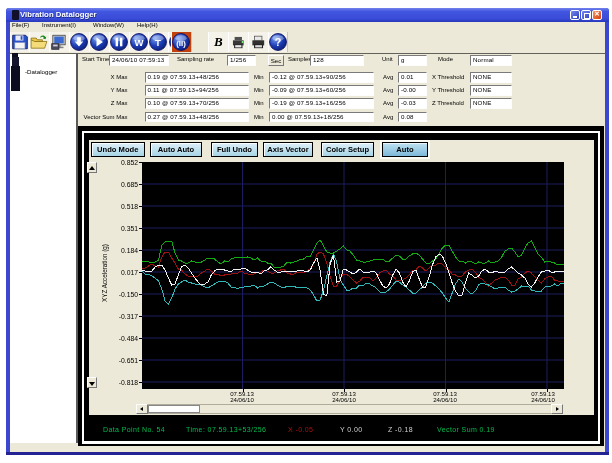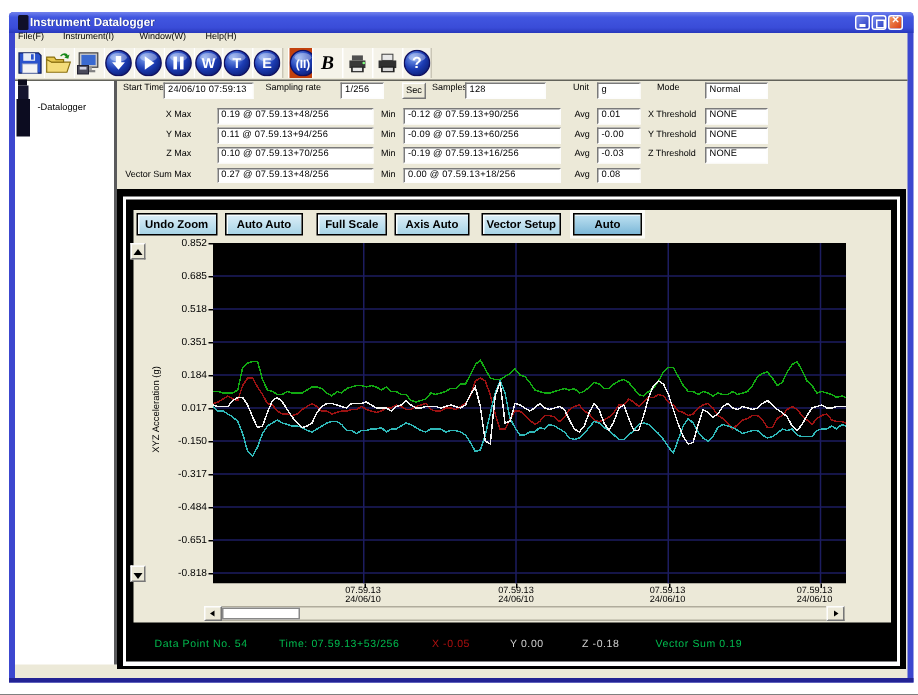--- a/index.html
+++ b/index.html
@@ -15,21 +15,21 @@
 .xlab{position:absolute;font-size:6.1px;color:#000;text-align:center;width:40px;line-height:6.2px}
 .arr{position:absolute;background:#ece9d8;border:1px solid;border-color:#fdfdfd #777 #777 #fdfdfd;
  box-sizing:border-box}
 .st{position:absolute;font-size:7px;white-space:nowrap;line-height:8px;letter-spacing:0.4px}
 </style></head><body>
 <div class="abs" style="left:6px;top:8px;width:603px;height:447px;background:#3c47cf;border-radius:3px 3px 0 0"></div>
 <div class="abs" style="left:10px;top:22px;width:595px;height:429.5px;background:#ece9d8"></div>
 <div class="abs" style="left:6px;top:451.5px;width:603px;height:3.5px;background:#232394"></div>
 <div class="abs" style="left:6px;top:8px;width:603px;height:14px;border-radius:3px 3px 0 0;background:linear-gradient(#7282ec 0%,#4156e0 25%,#3a4cd8 75%,#2838bc 100%);"></div>
 <div class="abs" style="left:12px;top:10px;width:7px;height:10px;background:#10102a;border-radius:1px"></div>
-<div class="abs" style="left:20px;top:9.5px;font-size:7.8px;font-weight:bold;color:#fff;text-shadow:0.5px 0.5px 0 #1a2a80;">Instrument Datalogger</div>
+<div class="abs" style="left:20px;top:9.5px;font-size:7.8px;font-weight:bold;color:#fff;text-shadow:0.5px 0.5px 0 #1a2a80;">Vibration Datalogger</div>
 <div class="abs" style="left:570px;top:10px;width:10px;height:10px;border:1px solid #fff;border-radius:2px;background:linear-gradient(135deg,#7688ee,#2a3ec0);box-sizing:border-box;color:#fff;font-size:7px;line-height:8px;text-align:center;font-weight:bold">
     <div style="position:absolute;left:2px;bottom:1.5px;width:4px;height:1.5px;background:#fff"></div>
   </div>
 <div class="abs" style="left:581px;top:10px;width:10px;height:10px;border:1px solid #fff;border-radius:2px;background:linear-gradient(135deg,#7688ee,#2a3ec0);box-sizing:border-box;color:#fff;font-size:7px;line-height:8px;text-align:center;font-weight:bold">
     <div style="position:absolute;left:2px;top:2px;width:4px;height:4px;border:1px solid #fff"></div>
   </div>
 <div class="abs" style="left:592px;top:10px;width:10px;height:10px;border:1px solid #fff;border-radius:2px;background:linear-gradient(135deg,#f49a62,#d83c10);box-sizing:border-box;color:#fff;font-size:7px;line-height:8px;text-align:center;font-weight:bold"><span style="position:relative;top:-0.8px;font-size:6.5px">✕</span></div>
 <div class="abs" style="left:10px;top:21.5px;width:595px;height:9px;font-size:6px;color:#000">
     <span style="position:absolute;left:2px">File(F)</span>
     <span style="position:absolute;left:32px">Instrument(I)</span>
@@ -161,21 +161,21 @@
           <stop offset="0%" stop-color="#7aa0f0"></stop>
           <stop offset="55%" stop-color="#1c3cb4"></stop>
           <stop offset="100%" stop-color="#0a1c70"></stop>
         </radialGradient>
       </defs>
       <circle cx="8" cy="8" r="7.5" fill="url(#bg)" stroke="#101060" stroke-width="0.8"></circle>
       <ellipse cx="8" cy="4.6" rx="5" ry="2.6" fill="#ffffff" opacity="0.35"></ellipse>
       <text x="8" y="11.2" font-size="8.5" font-weight="bold" fill="#fff" text-anchor="middle" font-family="Liberation Sans">E</text>
     </svg>
   </div>
-<div class="abs" style="left:192px;top:32px;width:18.85px;height:20px;background:#c2410c;border-right:1px solid #cac6b6;border-left:1px solid #fff">
+<div class="abs" style="left:171px;top:32px;width:18.85px;height:20px;background:#c2410c;border-right:1px solid #cac6b6;border-left:1px solid #fff">
     <svg width="18" height="18" viewBox="0 0 16 16" style="position:absolute;left:0px;top:1px">
       <defs>
         <radialGradient id="bg" cx="35%" cy="30%" r="80%">
           <stop offset="0%" stop-color="#7aa0f0"></stop>
           <stop offset="55%" stop-color="#1c3cb4"></stop>
           <stop offset="100%" stop-color="#0a1c70"></stop>
         </radialGradient>
       </defs>
       <circle cx="8" cy="8" r="7.5" fill="url(#bg)" stroke="#101060" stroke-width="0.8"></circle>
       <ellipse cx="8" cy="4.6" rx="5" ry="2.6" fill="#ffffff" opacity="0.35"></ellipse>
@@ -273,25 +273,25 @@
 <div class="lbl" style="left:52.5px;top:112.6px;width:75px;text-align:right">Vector Sum Max</div>
 <div class="box" style="left:144.5px;top:111.6px;width:100.5px">0.27 @ 07.59.13+48/256</div>
 <div class="lbl" style="left:254px;top:112.6px">Min</div>
 <div class="box" style="left:269px;top:111.6px;width:101px">0.00 @ 07.59.13+18/256</div>
 <div class="lbl" style="left:383px;top:112.6px">Avg</div>
 <div class="box" style="left:398px;top:111.6px;width:25px">0.08</div>
 <div class="abs" style="left:77.6px;top:126px;width:526.4px;height:319.5px;background:#000"></div>
 <div class="abs" style="left:81.6px;top:131.3px;width:518.4px;height:312.7px;background:#fff"></div>
 <div class="abs" style="left:83.5px;top:133.2px;width:514.1px;height:307.8px;background:#000"></div>
 <div class="abs" style="left:88.5px;top:140px;width:505px;height:275px;background:#ece9d8"></div>
-<div class="btn" style="left:91px;top:142px;width:51.5px;background:linear-gradient(#ddeff8,#a8d4e6)">Undo Zoom</div>
+<div class="btn" style="left:91px;top:142px;width:51.5px;background:linear-gradient(#ddeff8,#a8d4e6)">Undo Mode</div>
 <div class="btn" style="left:150px;top:142px;width:50px;background:linear-gradient(#ddeff8,#a8d4e6)">Auto Auto</div>
-<div class="btn" style="left:211px;top:142px;width:45px;background:linear-gradient(#ddeff8,#a8d4e6)">Full Scale</div>
-<div class="btn" style="left:263px;top:142px;width:48px;background:linear-gradient(#ddeff8,#a8d4e6)">Axis Auto</div>
-<div class="btn" style="left:321px;top:142px;width:51px;background:linear-gradient(#ddeff8,#a8d4e6)">Vector Setup</div>
+<div class="btn" style="left:211px;top:142px;width:45px;background:linear-gradient(#ddeff8,#a8d4e6)">Full Undo</div>
+<div class="btn" style="left:263px;top:142px;width:48px;background:linear-gradient(#ddeff8,#a8d4e6)">Axis Vector</div>
+<div class="btn" style="left:321px;top:142px;width:51px;background:linear-gradient(#ddeff8,#a8d4e6)">Color Setup</div>
 <div class="btn" style="left:382px;top:142px;width:44px;background:linear-gradient(#bfe2f2,#7db8d8);box-shadow:0 0 0 2px #fbfbf6, inset 0 1px 0 #e8f4fb">Auto</div>
 <div class="arr" style="left:87px;top:162px;width:10px;height:11px">
     <div style="width:0;height:0;border-left:3px solid transparent;border-right:3px solid transparent;border-bottom:4px solid #000;margin:3px auto 0"></div>
   </div>
 <div class="arr" style="left:87px;top:377px;width:10px;height:11px">
     <div style="width:0;height:0;border-left:3px solid transparent;border-right:3px solid transparent;border-top:4px solid #000;margin:4px auto 0"></div>
   </div>
 <div class="ylab" style="left:112px;top:158.5px">0.852</div>
 <div class="abs" style="left:138.5px;top:162px;width:3.5px;height:1px;background:#000"></div>
 <div class="ylab" style="left:112px;top:180.5px">0.685</div>

